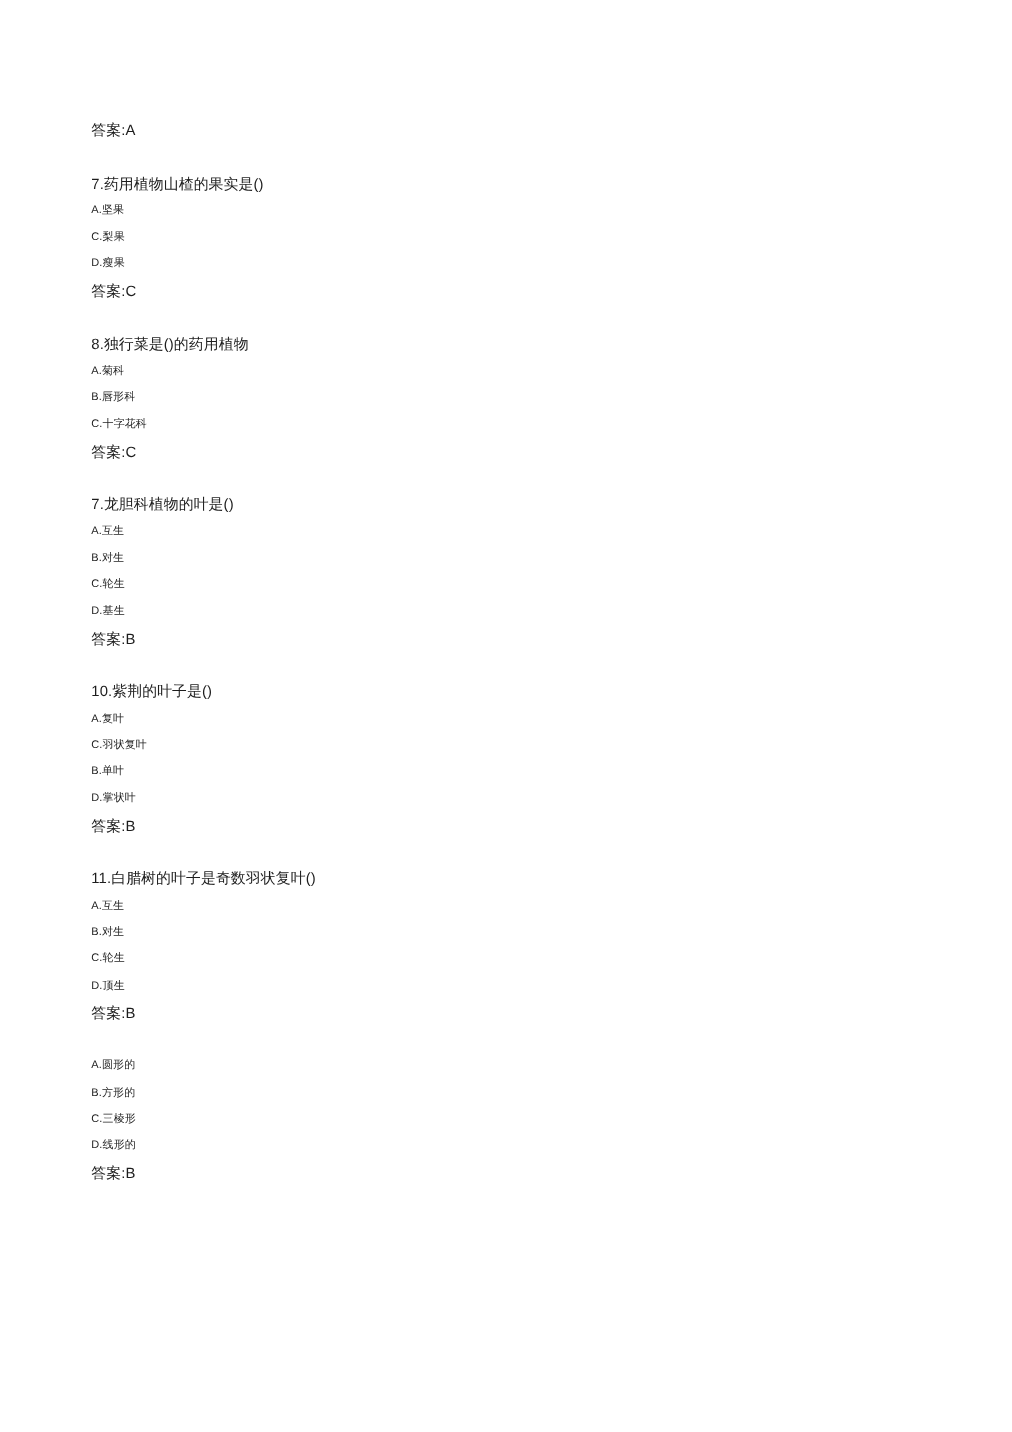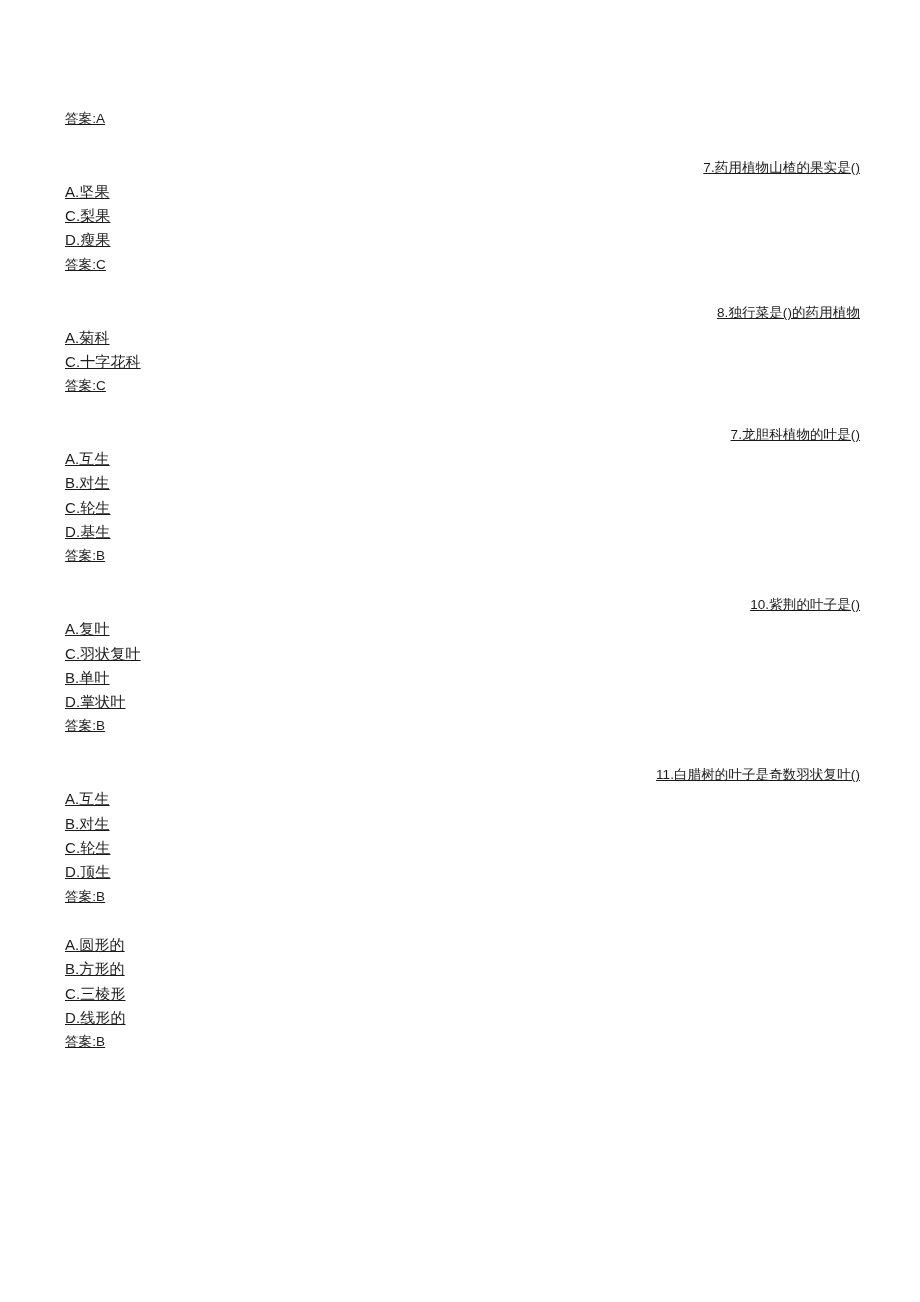--- a/index.html
+++ b/index.html
@@ -12,45 +12,43 @@
     width: 920px;
     height: 1302px;
     font-family: "Liberation Sans", "DejaVu Sans", sans-serif;
     color: #1a1a1a;
     overflow: hidden;
   }
   #page {
     box-sizing: border-box;
     width: 920px;
     height: 1302px;
-    padding: 107px 60px 0 65px;
+    padding: 107px 60px 0 83px;
     background: #ffffff;
-    text-decoration: underline;
   }
   .doc-line {
     font-size: 13.5px;
     line-height: 24.3px;
     letter-spacing: 0.1px;
     white-space: pre-wrap;
     color: #1d1d1d;
     margin: 0;
   }
   .q-block {
     margin: 0 0 24.3px 0;
   }
   .q-block:last-child {
     margin-bottom: 0;
   }
   .q-stem {
     font-size: 13.5px;
     line-height: 24.3px;
-    text-align: right;
   }
   .q-option {
-    font-size: 15px;
+    font-size: 10px;
     line-height: 24.3px;
   }
   .q-answer {
     font-size: 13.5px;
     line-height: 24.3px;
   }
 </style>
 </head>
 <body>
 
@@ -64,20 +62,21 @@
     <div class="doc-line q-stem">7.药用植物山楂的果实是()</div>
     <div class="doc-line q-option">A.坚果</div>
     <div class="doc-line q-option">C.梨果</div>
     <div class="doc-line q-option">D.瘦果</div>
     <div class="doc-line q-answer">答案:C</div>
   </div>
 
   <div class="q-block">
     <div class="doc-line q-stem">8.独行菜是()的药用植物</div>
     <div class="doc-line q-option">A.菊科</div>
+    <div class="doc-line q-option">B.唇形科</div>
     <div class="doc-line q-option">C.十字花科</div>
     <div class="doc-line q-answer">答案:C</div>
   </div>
 
   <div class="q-block">
     <div class="doc-line q-stem">7.龙胆科植物的叶是()</div>
     <div class="doc-line q-option">A.互生</div>
     <div class="doc-line q-option">B.对生</div>
     <div class="doc-line q-option">C.轮生</div>
     <div class="doc-line q-option">D.基生</div>

